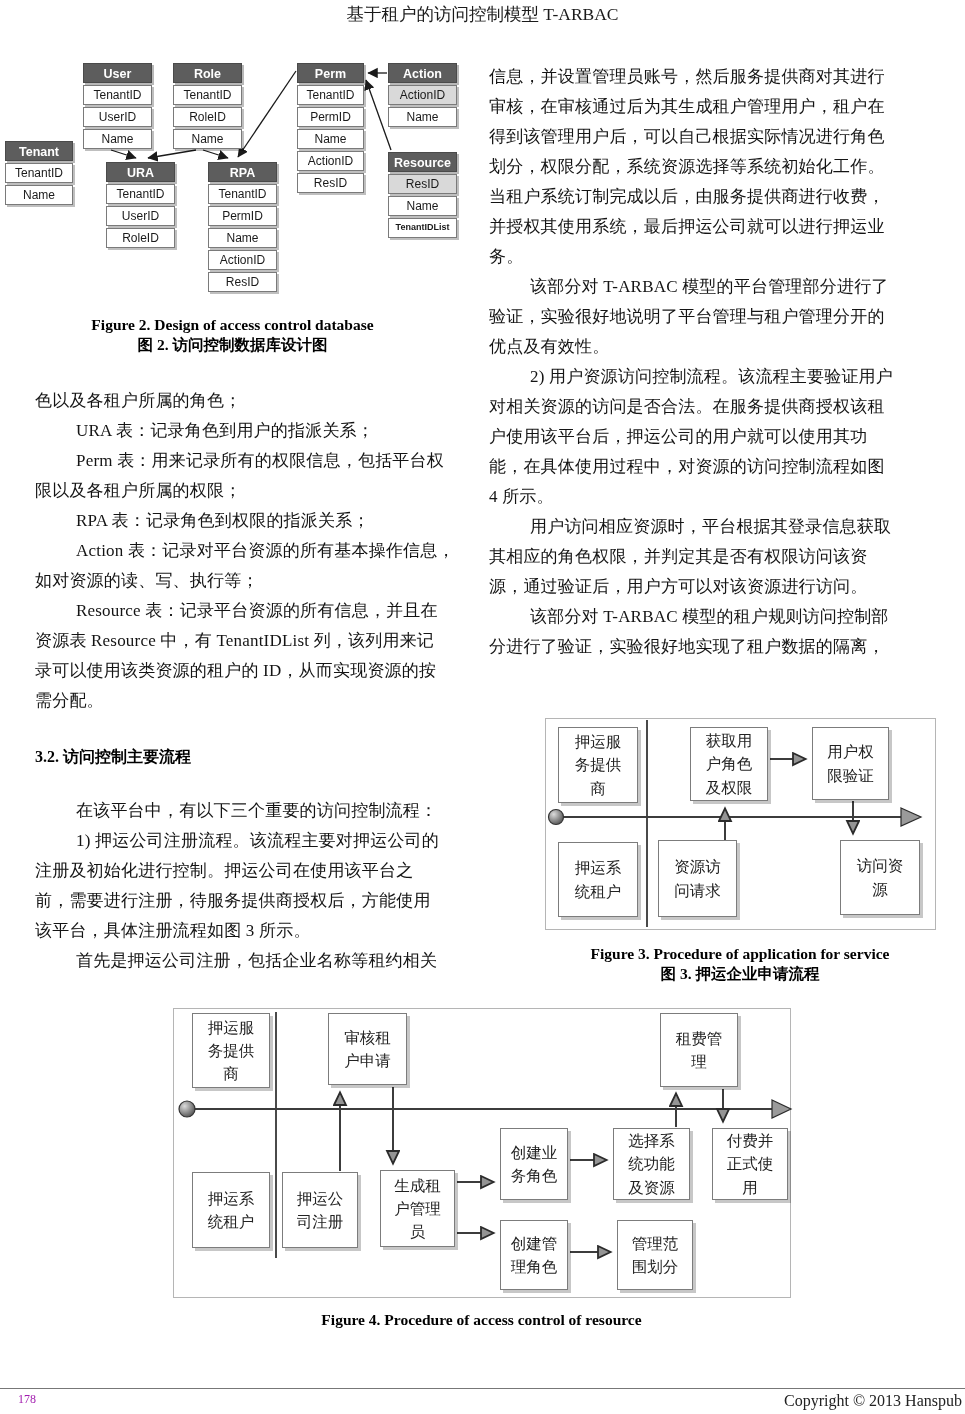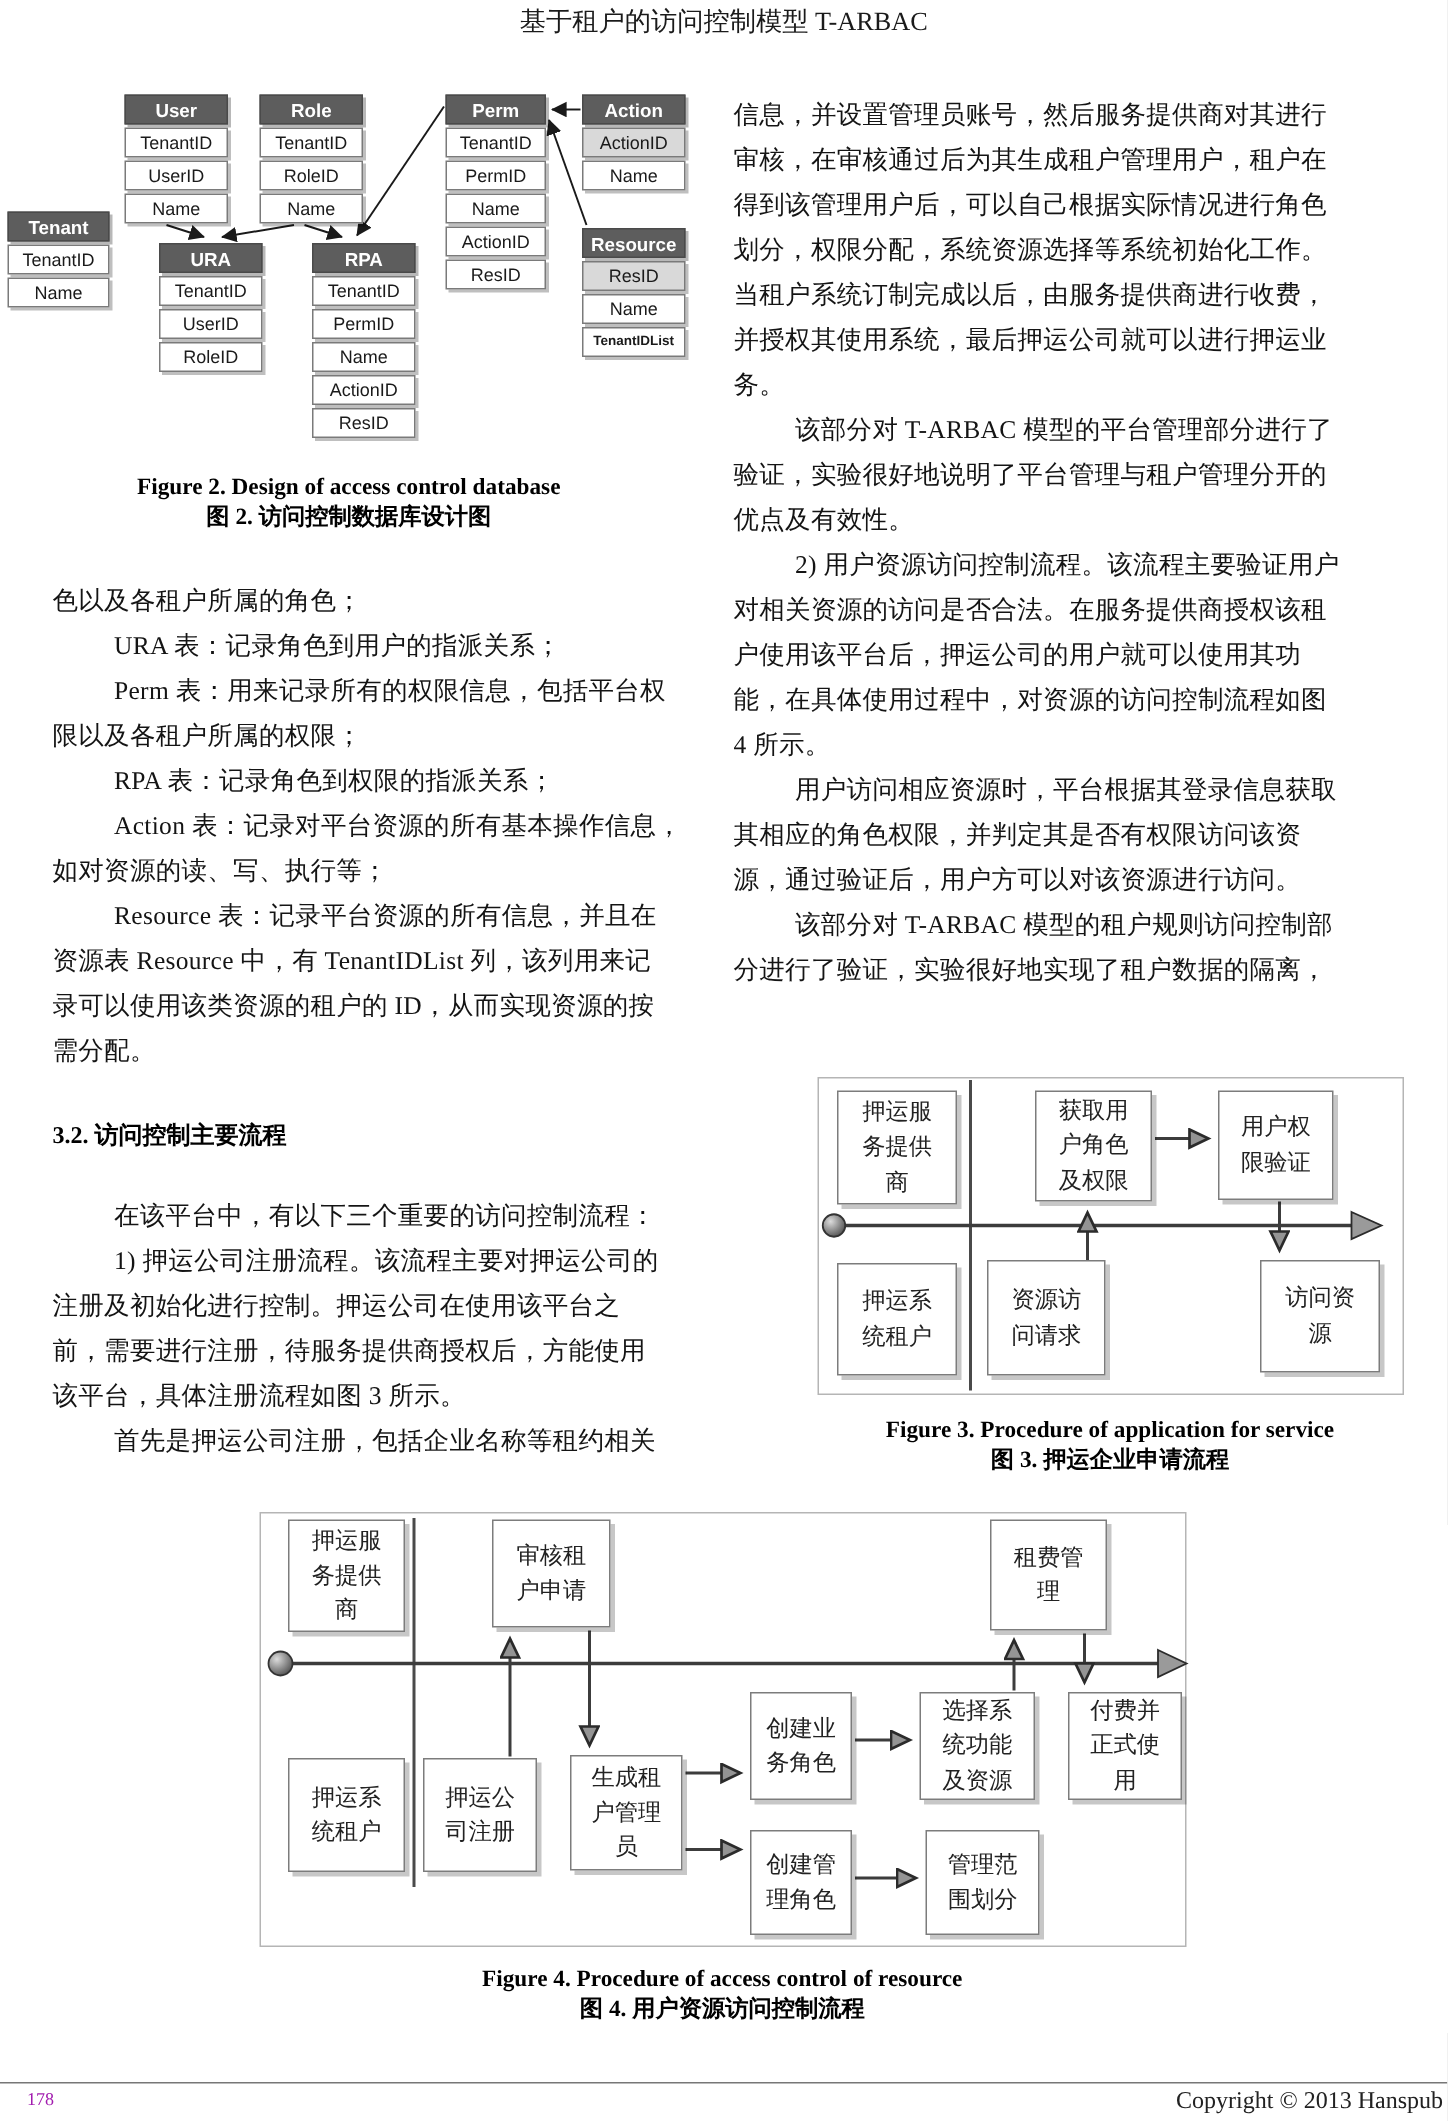--- a/index.html
+++ b/index.html
@@ -243,20 +243,19 @@
   <div class="fbox" style="left:613px;top:1128px;width:77px;height:72px">选择系
 统功能
 及资源</div>
   <div class="fbox" style="left:712px;top:1128px;width:76px;height:72px">付费并
 正式使
 用</div>
   <div class="fbox" style="left:617px;top:1220px;width:76px;height:70px">管理范
 围划分</div>
   <div class="cap" style="left:173px;top:1310px;width:617px">
     <div>Figure 4. Procedure of access control of resource</div>
-    <div>图 4.  用户资源访问控制流程</div>
   </div>
 
   <div class="footrule"></div>
   <div class="footL">178</div>
   <div class="footR">Copyright © 2013 Hanspub</div>
 
 </div>
 
 </body></html>

